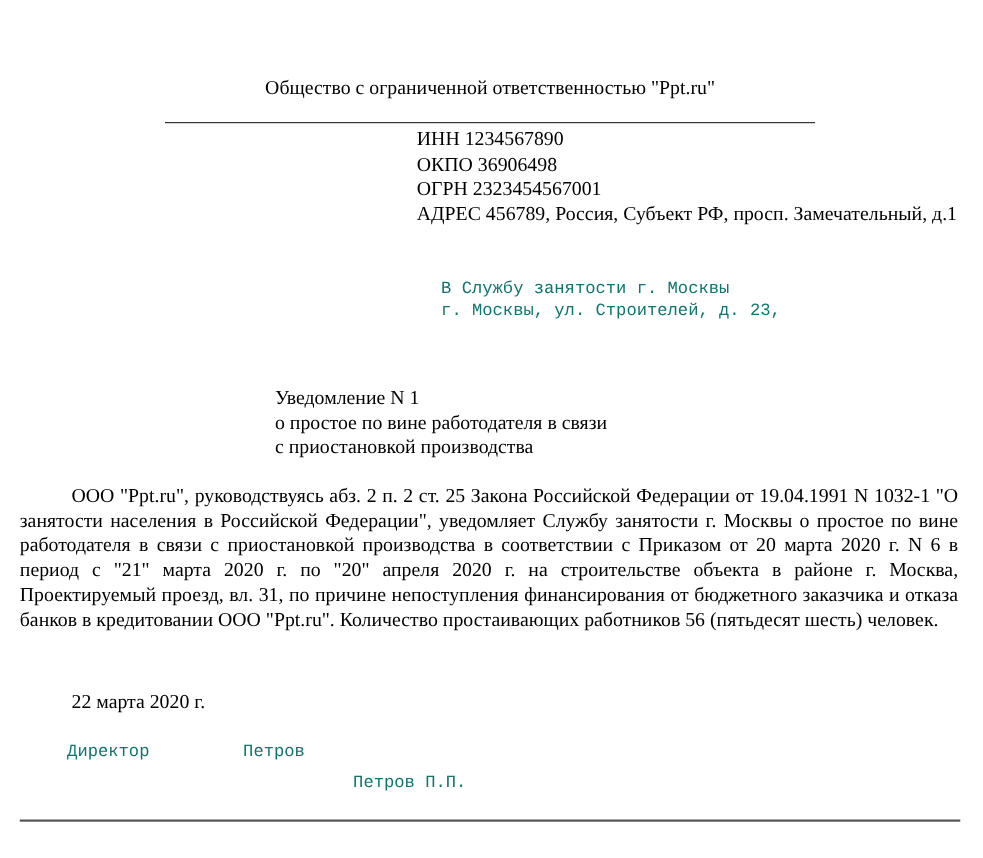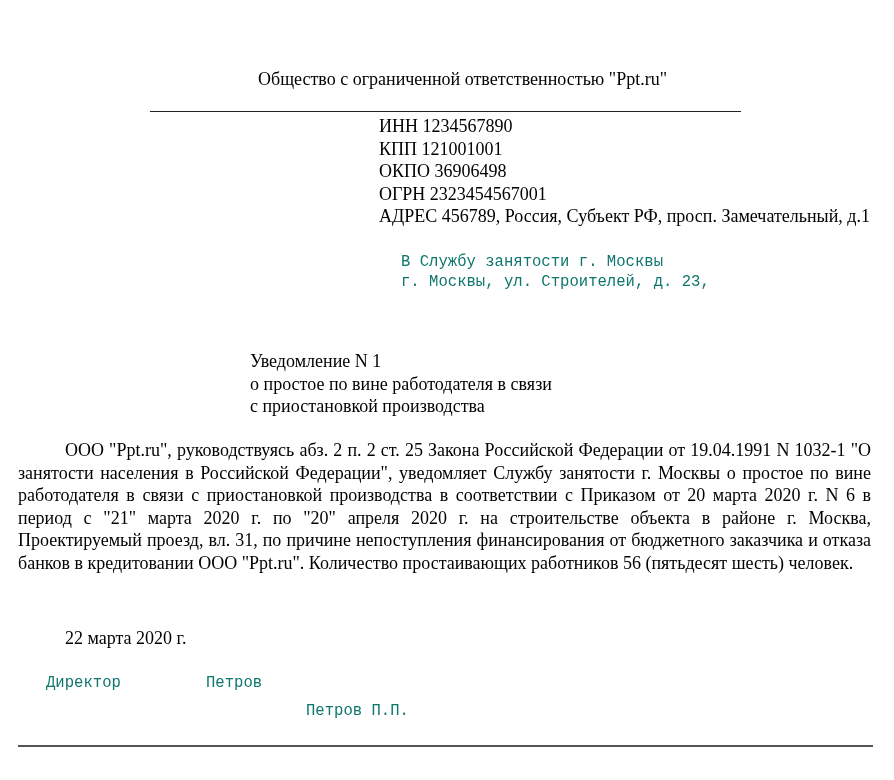--- a/index.html
+++ b/index.html
@@ -13,21 +13,21 @@
       position: relative;
       overflow: hidden;
       color: #000000;
       font-family: "Liberation Serif", serif;
     }
     .serif { font-family: "Liberation Serif", serif; font-size: 18px; }
     .mono { font-family: "Liberation Mono", monospace; font-size: 15.6px; color: #0f766e; }
 
     #org-name {
       position: absolute;
-      left: 167px;
+      left: 150px;
       width: 591px;
       top: 68px;
       text-align: center;
       line-height: 22px;
       white-space: nowrap;
     }
     #org-rule {
       position: absolute;
       left: 150px;
       top: 111px;
@@ -76,21 +76,21 @@
     #doc-date {
       position: absolute;
       left: 65px;
       top: 627px;
       line-height: 22px;
       white-space: nowrap;
     }
 
     #signature-row {
       position: absolute;
-      left: 46px;
+      left: 61px;
       top: 673px;
       line-height: 20px;
       white-space: pre;
     }
     #signature-row span { position: absolute; top: 0; }
     #sig-position { left: 0; }
     #sig-signature { left: 160px; }
     #sig-fullname { left: 260px; margin-top: 28px; }
 
     #footer-rule {
@@ -104,21 +104,20 @@
   </style>
 </head>
 <body>
 
 <div id="org-name" class="serif">Общество с ограниченной ответственностью "Ppt.ru"</div>
 
 <div id="org-rule"></div>
 
 <div id="requisites" class="serif">
   <div>ИНН 1234567890</div>
-  <div>КПП 121001001</div>
   <div>ОКПО 36906498</div>
   <div>ОГРН 2323454567001</div>
   <div>АДРЕС 456789, Россия, Субъект РФ, просп. Замечательный, д.1</div>
 </div>
 
 <div id="recipient" class="mono"><div>В Службу занятости г. Москвы</div><div>г. Москвы, ул. Строителей, д. 23,</div></div>
 
 <div id="notice-title" class="serif">
   <div>Уведомление N 1</div>
   <div>о простое по вине работодателя в связи</div>

